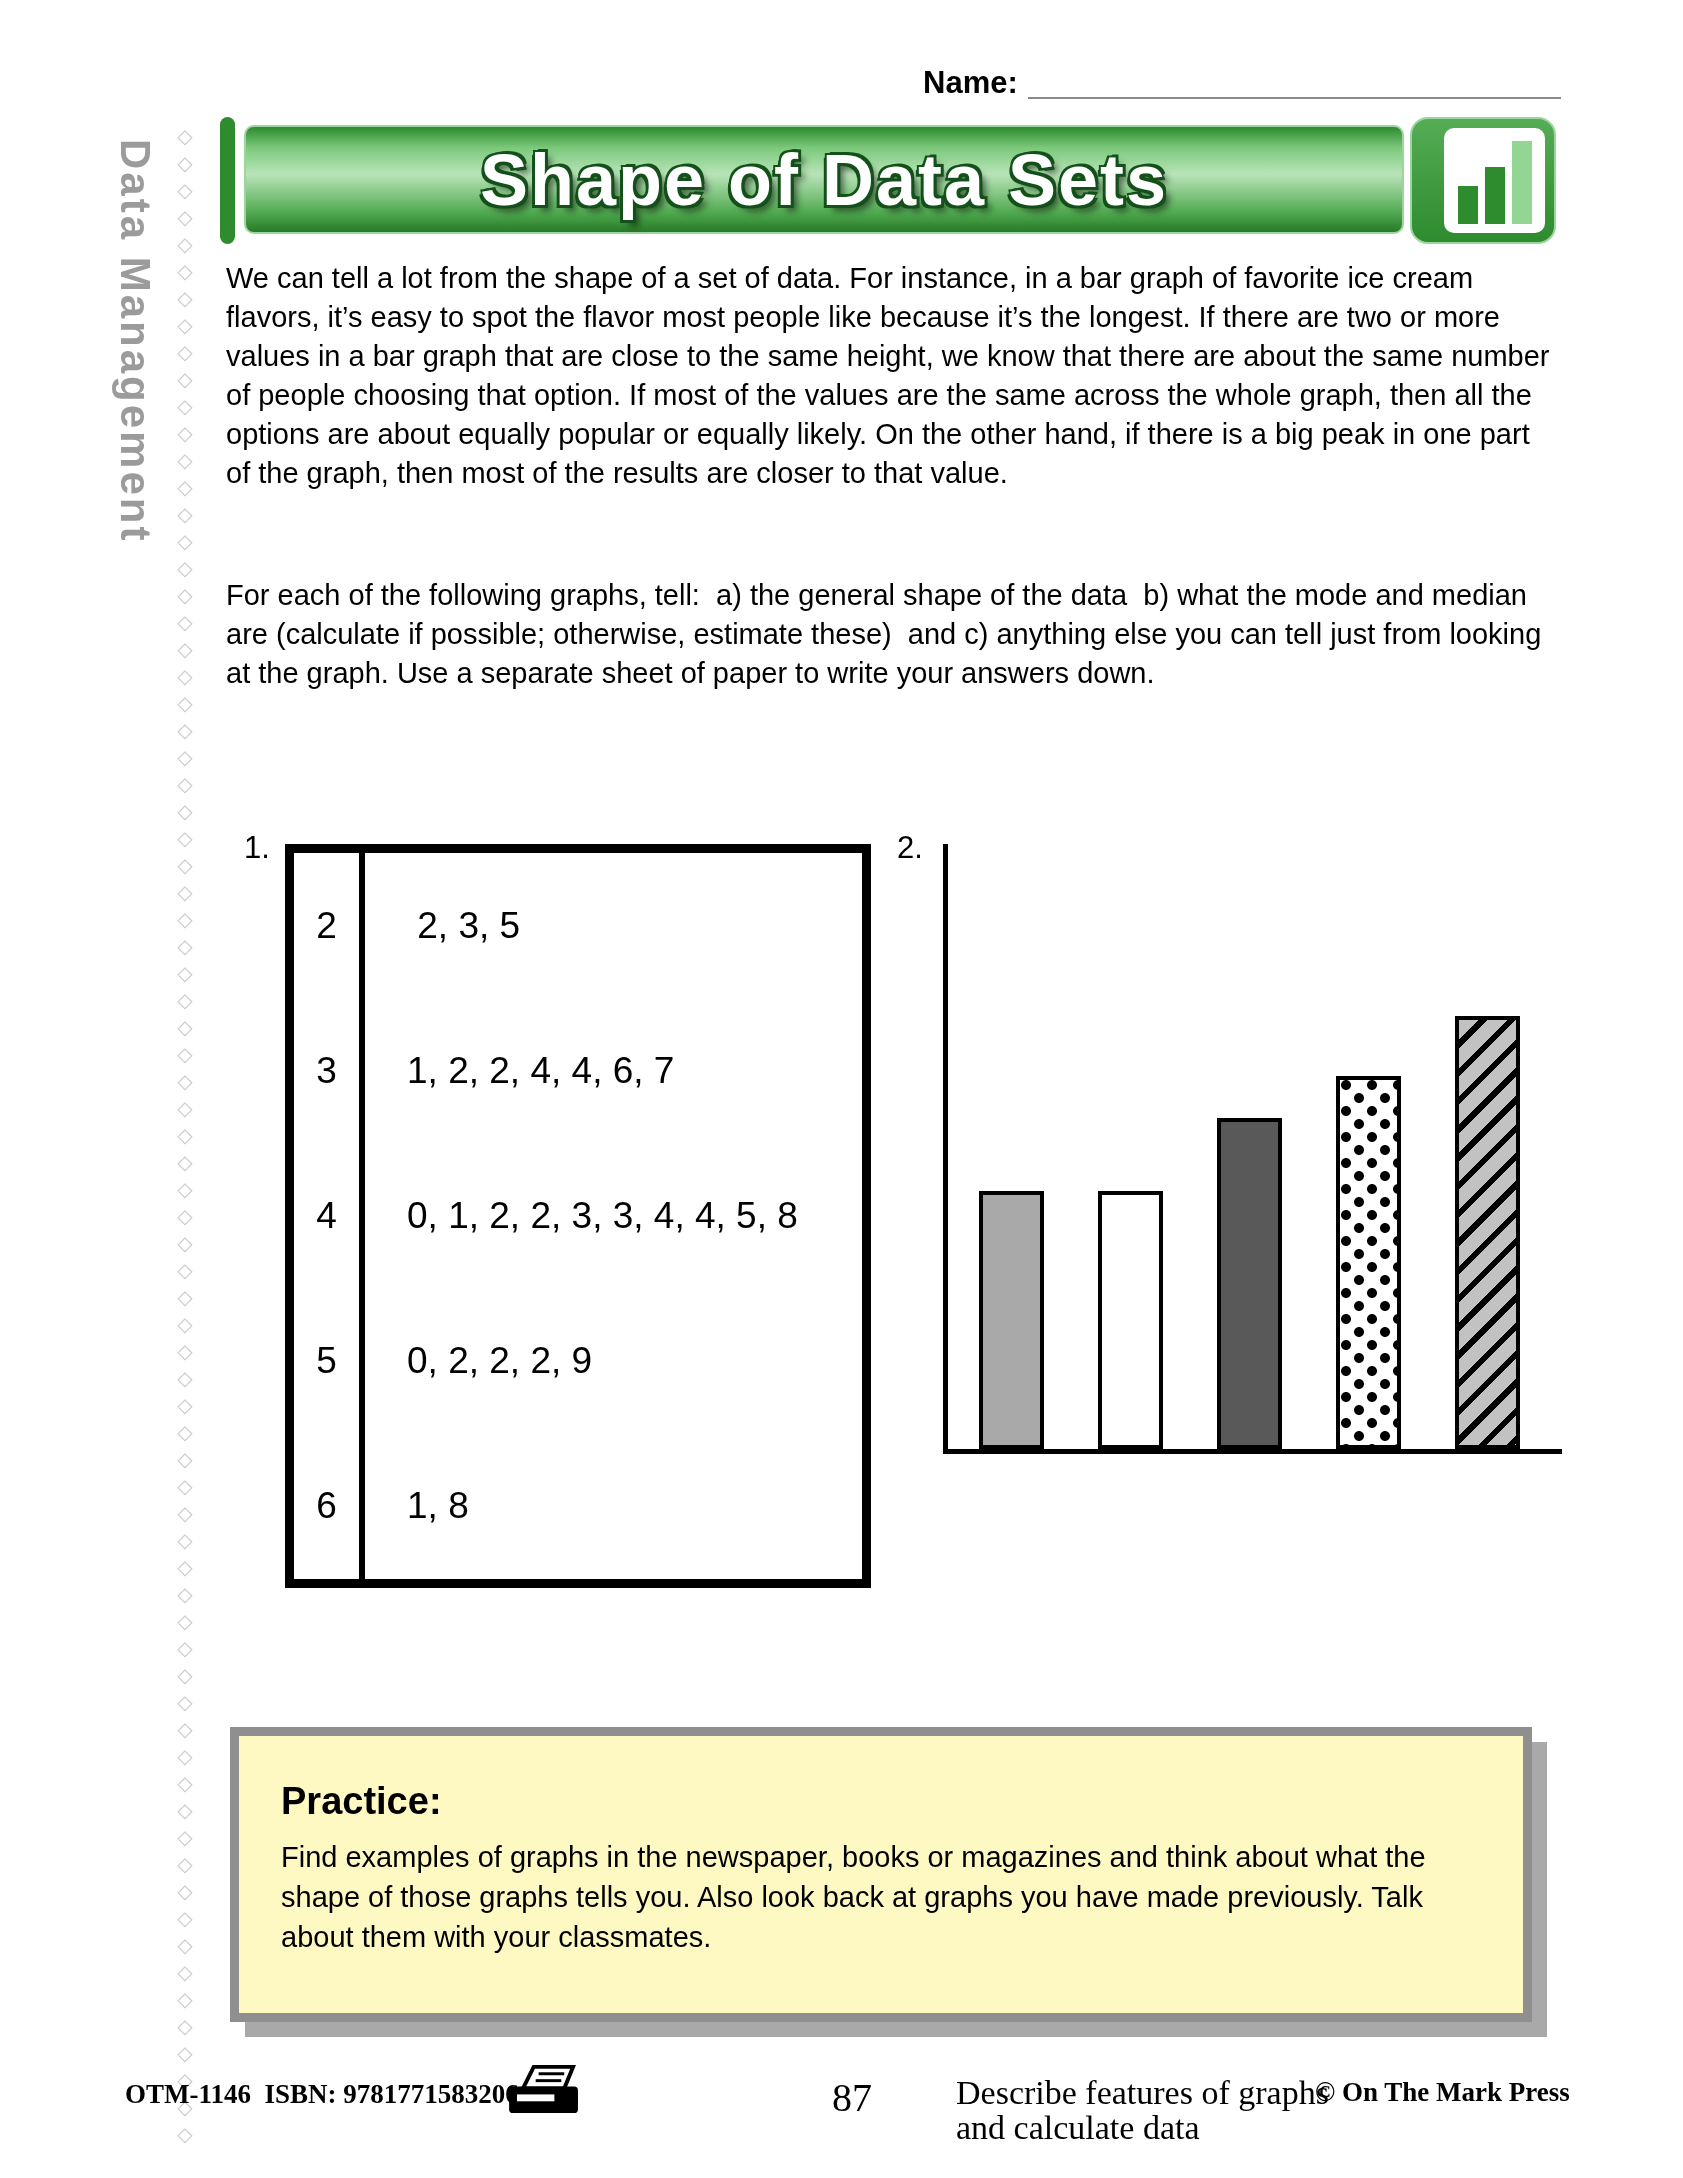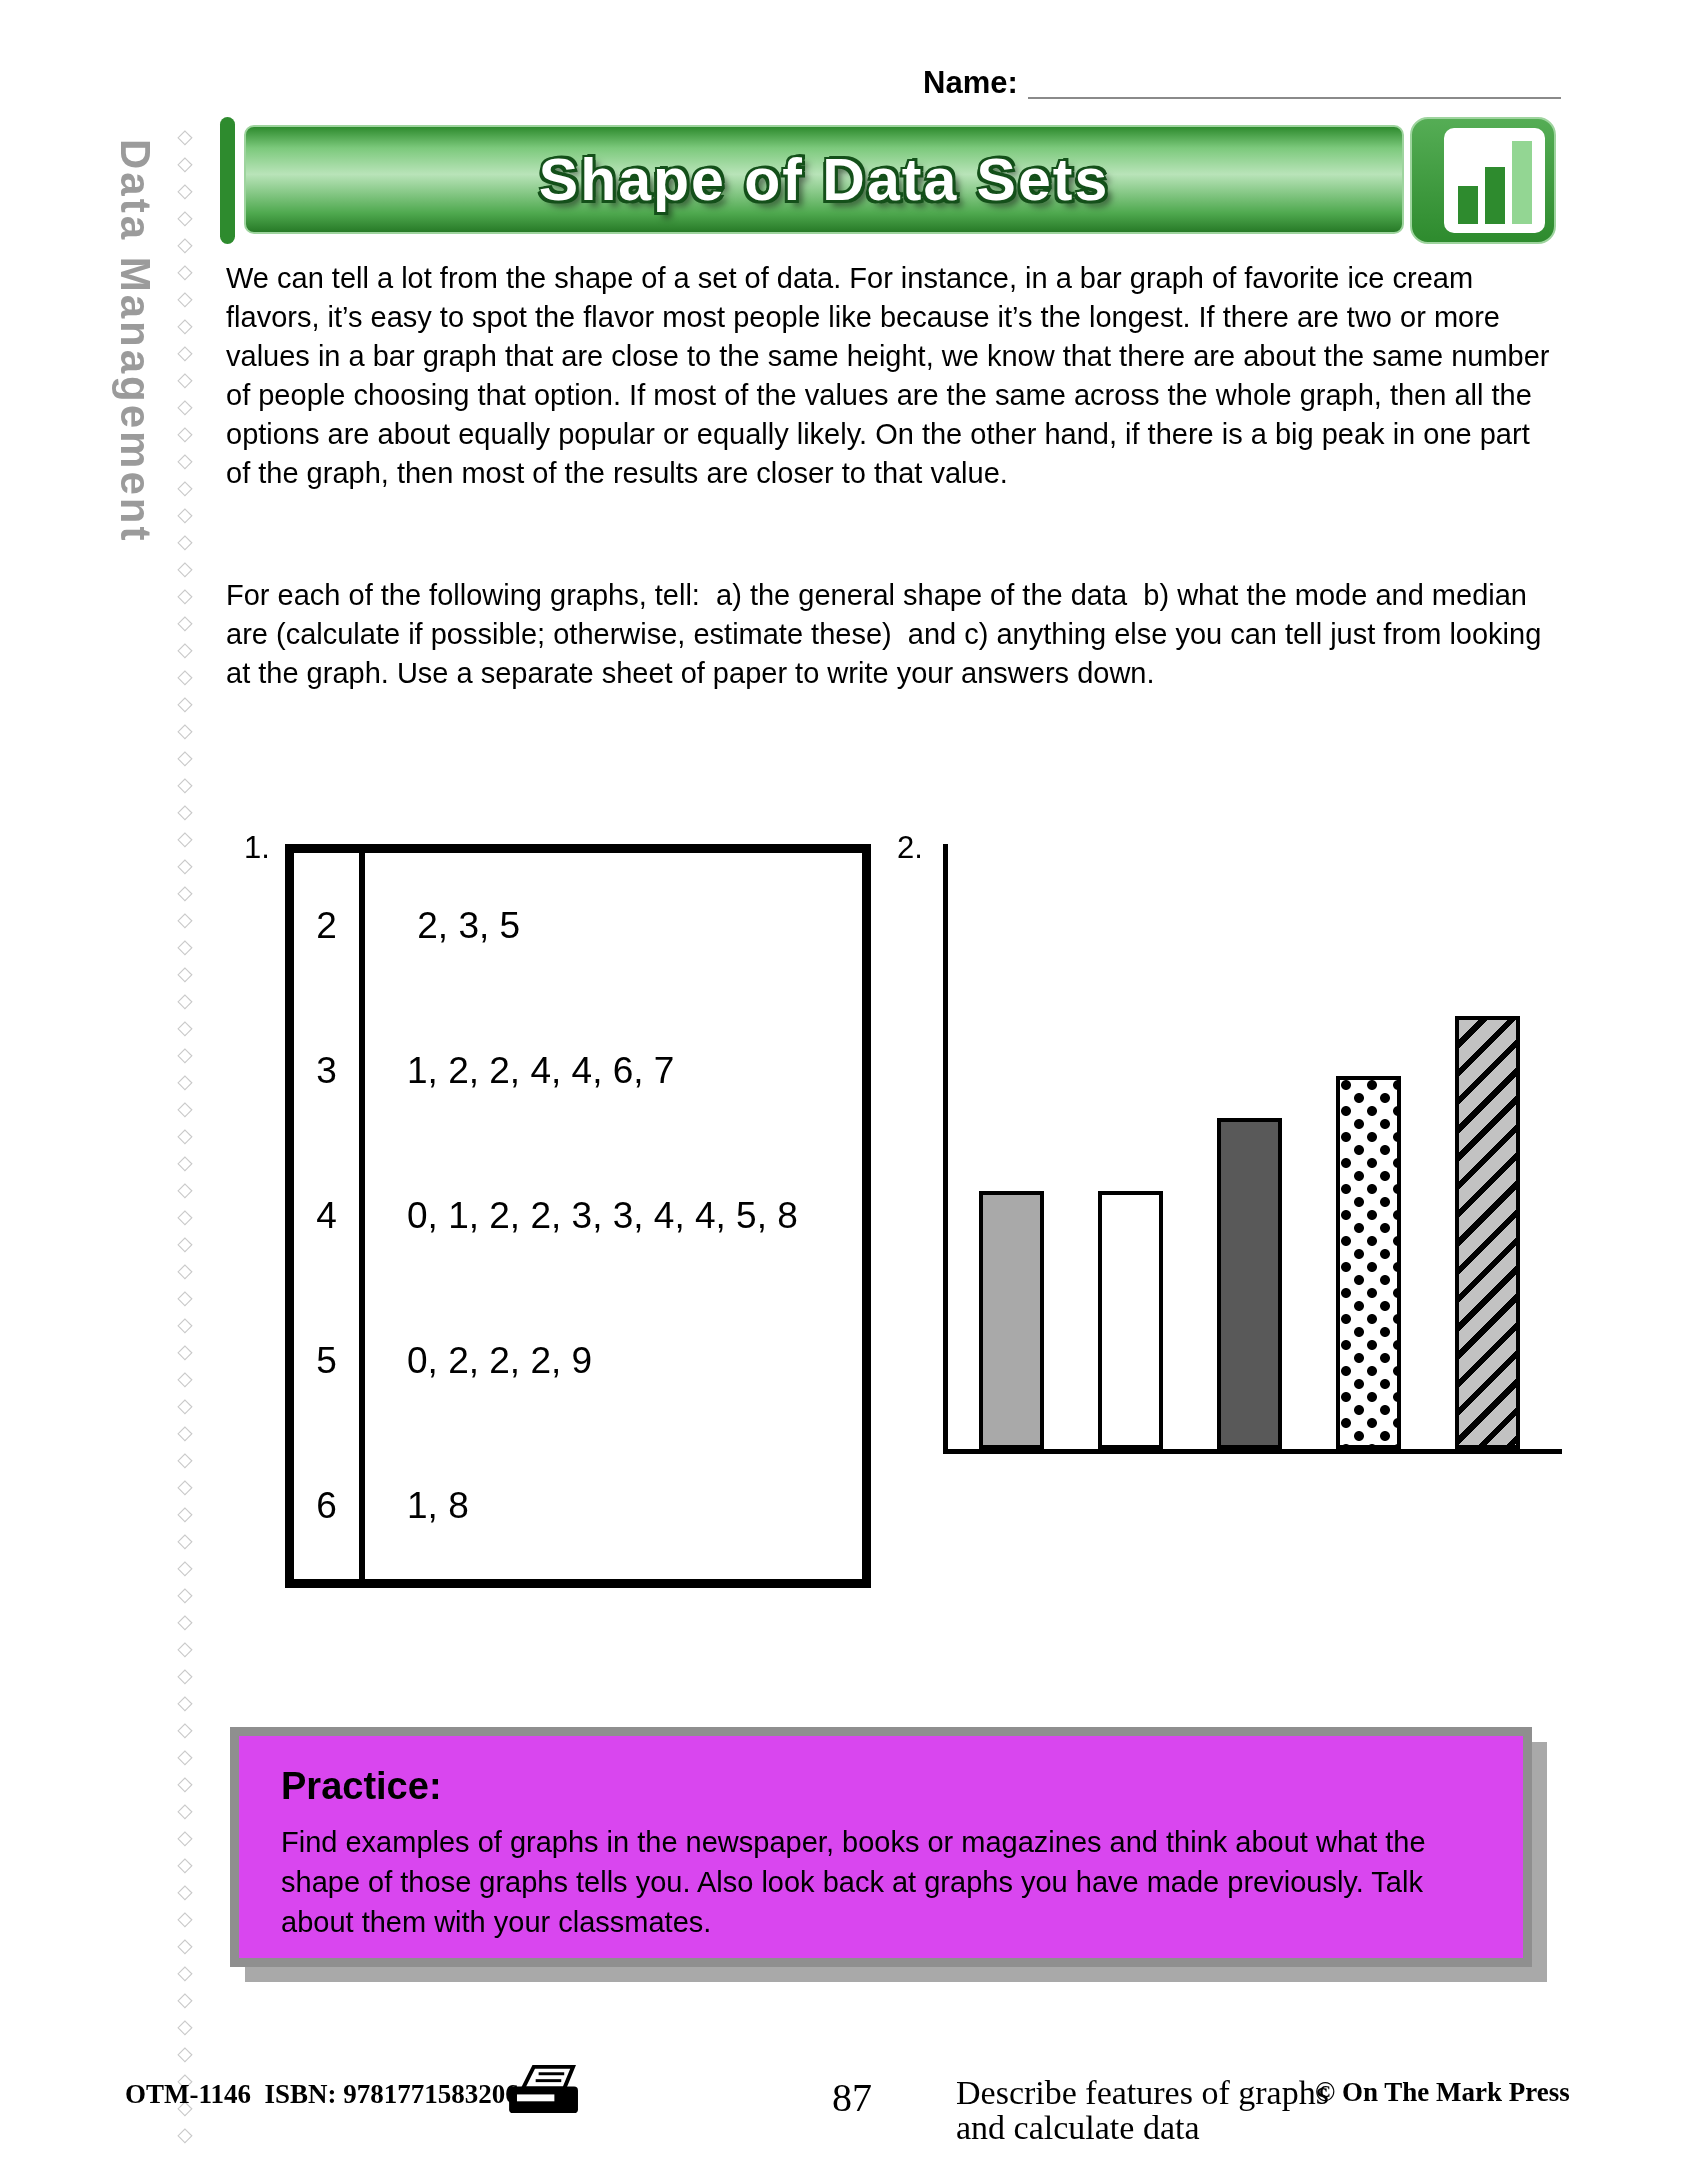--- a/index.html
+++ b/index.html
@@ -26,21 +26,21 @@
   
   .banner-accent { position:absolute; left:220px; top:117px; width:15px; height:127px;
     background:#2e8b2e; border-radius:8px; }
   .banner {
     position:absolute; left:244px; top:125px; width:1160px; height:109px; border-radius:10px;
     background:linear-gradient(180deg,#2e8b2e 0%,#7cc97c 20%,#b9e4b9 45%,#4fa94f 82%,#277a27 100%);
     display:flex; align-items:center; justify-content:center;
     border:2px solid #9ed49e;
   }
   .banner-title {
-    font-size:59px; font-weight:800; color:#fff; letter-spacing:2px;
+    font-size:72px; font-weight:800; color:#fff; letter-spacing:2px;
     text-shadow:
       3px 3px 0 #14501a, -2px -2px 0 #14501a, 2px -2px 0 #14501a, -2px 2px 0 #14501a,
       3px -3px 0 #14501a, -3px 3px 0 #14501a, 6px 6px 7px rgba(0,0,0,.55);
   }
   .banner-icon-block {
     position:absolute; left:1410px; top:117px; width:146px; height:127px; border-radius:18px;
     background:linear-gradient(180deg,#55ad55,#2e8b2e); border:2px solid #9ed49e;
   }
   .banner-icon-white {
     position:absolute; right:9px; top:9px; width:101px; height:105px; background:#fff; border-radius:10px;
@@ -83,23 +83,23 @@
     background-image:radial-gradient(#000 4.5px, transparent 5.4px),
                      radial-gradient(#000 4.5px, transparent 5.4px);
     background-size:26px 26px; background-position:6px 5px, 19px 18px;
   }
   .bar-style-4 {
     background:repeating-linear-gradient(135deg,#c2c2c2 0 14px,#000 14px 20px);
   }
 
   
   .practice-box {
-    position:absolute; left:230px; top:1727px; width:1302px; height:240px;
-    border:9px solid #8f8f8f; background:#d946ef; box-shadow:15px 15px 0 #a9a9a9;
-    padding:29px 42px;
+    position:absolute; left:230px; top:1727px; width:1302px; height:295px;
+    border:9px solid #8f8f8f; background:#fef9c3; box-shadow:15px 15px 0 #a9a9a9;
+    padding:44px 42px;
   }
   .practice-heading { font-size:38px; font-weight:bold; }
   .practice-text { margin-top:14px; font-size:29px; line-height:40px; width:1178px; }
 
   
   .footer-code { position:absolute; left:125px; top:2079px; font-family:"Liberation Serif",serif;
     font-weight:bold; font-size:27px; }
   .copier-icon { position:absolute; left:507px; top:2059px; }
   .footer-page { position:absolute; left:832px; top:2074px; font-family:"Liberation Serif",serif; font-size:40px; }
   .footer-desc { position:absolute; left:956px; top:2075px; font-family:"Liberation Serif",serif;

